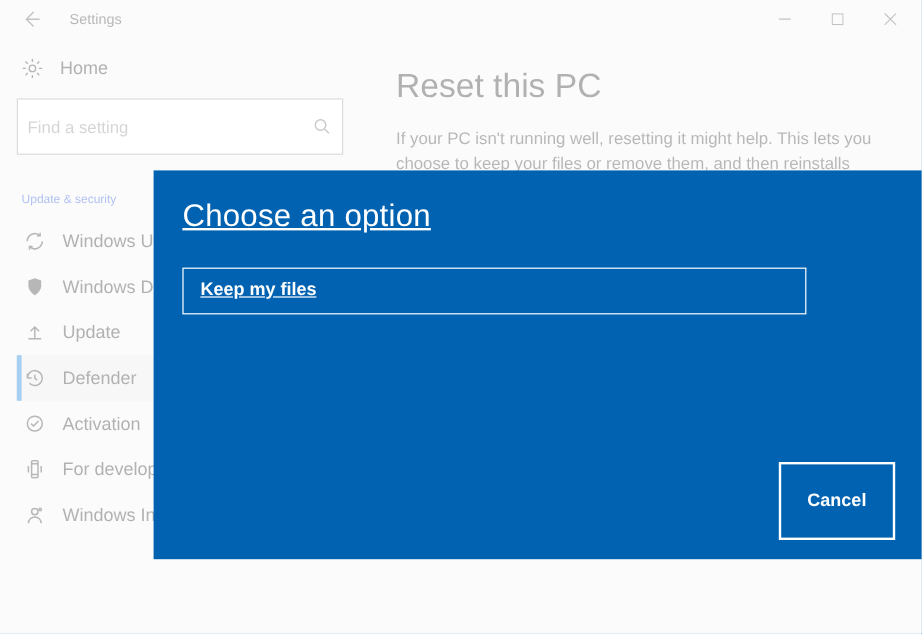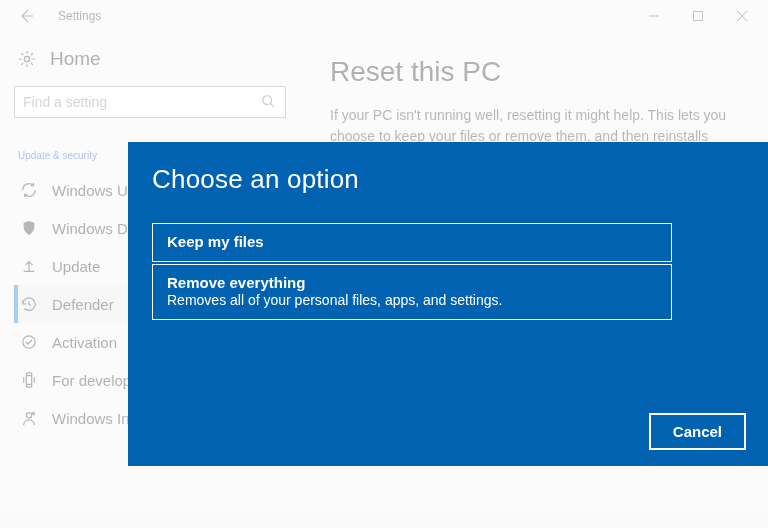--- a/index.html
+++ b/index.html
@@ -12,47 +12,47 @@
     .back-btn { width: 24px; height: 24px; display: flex; align-items: center; justify-content: center; color: #555; cursor: pointer; }
     .title { font-size: 12px; color: #333; margin-left: 4px; }
     .win-controls { display: flex; gap: 0; }
     .win-btn { width: 44px; height: 28px; display: flex; align-items: center; justify-content: center; color: #555; font-size: 11px; }
     
     .content { display: flex; height: calc(100% - 32px); }
     
     .sidebar { width: 300px; padding: 10px 14px; }
     .home-row { display: flex; align-items: center; gap: 14px; padding: 6px 4px 16px 4px; }
     .home-row .icon { width: 18px; height: 18px; color: #333; }
-    .home-row .label { font-size: 19px; color: #222; }
+    .home-row .label { font-size: 15px; color: #222; }
     
-    .search-box { width: 272px; height: 32px; border: 1px solid #999; background: #fff; display: flex; align-items: center; padding: 0 8px; margin-bottom: 18px; }
+    .search-box { width: 272px; height: 47px; border: 1px solid #999; background: #fff; display: flex; align-items: center; padding: 0 8px; margin-bottom: 18px; }
     .search-box .placeholder { flex: 1; color: #888; font-size: 14px; }
     .search-box .search-icon { width: 16px; height: 16px; color: #666; }
     
     .section-header { font-size: 10px; color: #1d4ed8; padding: 4px 4px 10px; margin-top: 28px; }
     
     .nav-item { display: flex; align-items: center; gap: 14px; padding: 10px 6px; font-size: 15px; color: #222; cursor: pointer; }
     .nav-item.active { border-left: 4px solid #0078d7; padding-left: 2px; background: #e8e8e8; }
     .nav-item .nav-icon { width: 18px; height: 18px; color: #333; display: inline-flex; align-items: center; justify-content: center; flex-shrink: 0; }
     
     .main { flex: 1; padding: 24px 30px; }
     .main h1 { font-size: 28px; font-weight: 400; color: #222; margin-bottom: 17px; }
     .main p { font-size: 14px; color: #333; line-height: 1.5; max-width: 420px; }
     
     
     .dim { position: absolute; inset: 0; background: rgba(255,255,255,0.65); }
     
     
-    .modal { position: absolute; left: 128px; top: 142px; right: 0; height: 324px; background: #0062b1; color: #fff; padding: 22px 24px 18px 24px; font-family: "Segoe UI", Arial, sans-serif; }
+    .modal { position: absolute; left: 128px; top: 142px; right: 0; height: 324px; background: #0062b1; color: #fff; padding: 22px 24px 18px 24px; font-family: "Segoe UI", Arial, sans-serif; text-decoration: underline; }
     .modal-title { font-size: 26px; font-weight: 300; margin-bottom: 28px; letter-spacing: 0.2px; }
-    .option { border: 1.5px solid #fff; padding: 9px 14px 11px; margin-bottom: 2px; cursor: pointer; width: 520px; }
+    .option { border: 1.5px solid #fff; padding: 9px 14px 11px; margin-bottom: 16px; cursor: pointer; width: 520px; }
     .option-title { font-size: 15px; font-weight: 600; }
     .option-desc { font-size: 14px; font-weight: 300; margin-top: 1px; }
     .modal-footer { position: absolute; right: 22px; bottom: 16px; }
-    .cancel-btn { border: 2px solid #fff; background: #0062b1; color: #fff; padding: 8px 22px; font-size: 15px; font-weight: 600; cursor: pointer; }
+    .cancel-btn { border: 2px solid #fff; background: #0062b1; color: #fff; padding: 22px 22px; font-size: 15px; font-weight: 600; cursor: pointer; }
     
     svg { display: block; }
   </style>
 </head>
 <body>
 
 <div class="window">
   <div class="titlebar">
     <div class="titlebar-left">
       <div class="back-btn">
@@ -179,21 +179,17 @@
     </div>
   </div>
 
   <div class="dim"></div>
 
   <div class="modal">
     <div class="modal-title">Choose an option</div>
     <div class="option">
       <div class="option-title">Keep my files</div>
     </div>
-    <div class="option">
-      <div class="option-title">Remove everything</div>
-      <div class="option-desc">Removes all of your personal files, apps, and settings.</div>
-    </div>
     <div class="modal-footer">
       <button class="cancel-btn">Cancel</button>
     </div>
   </div>
 </div>
 
 </body></html>

